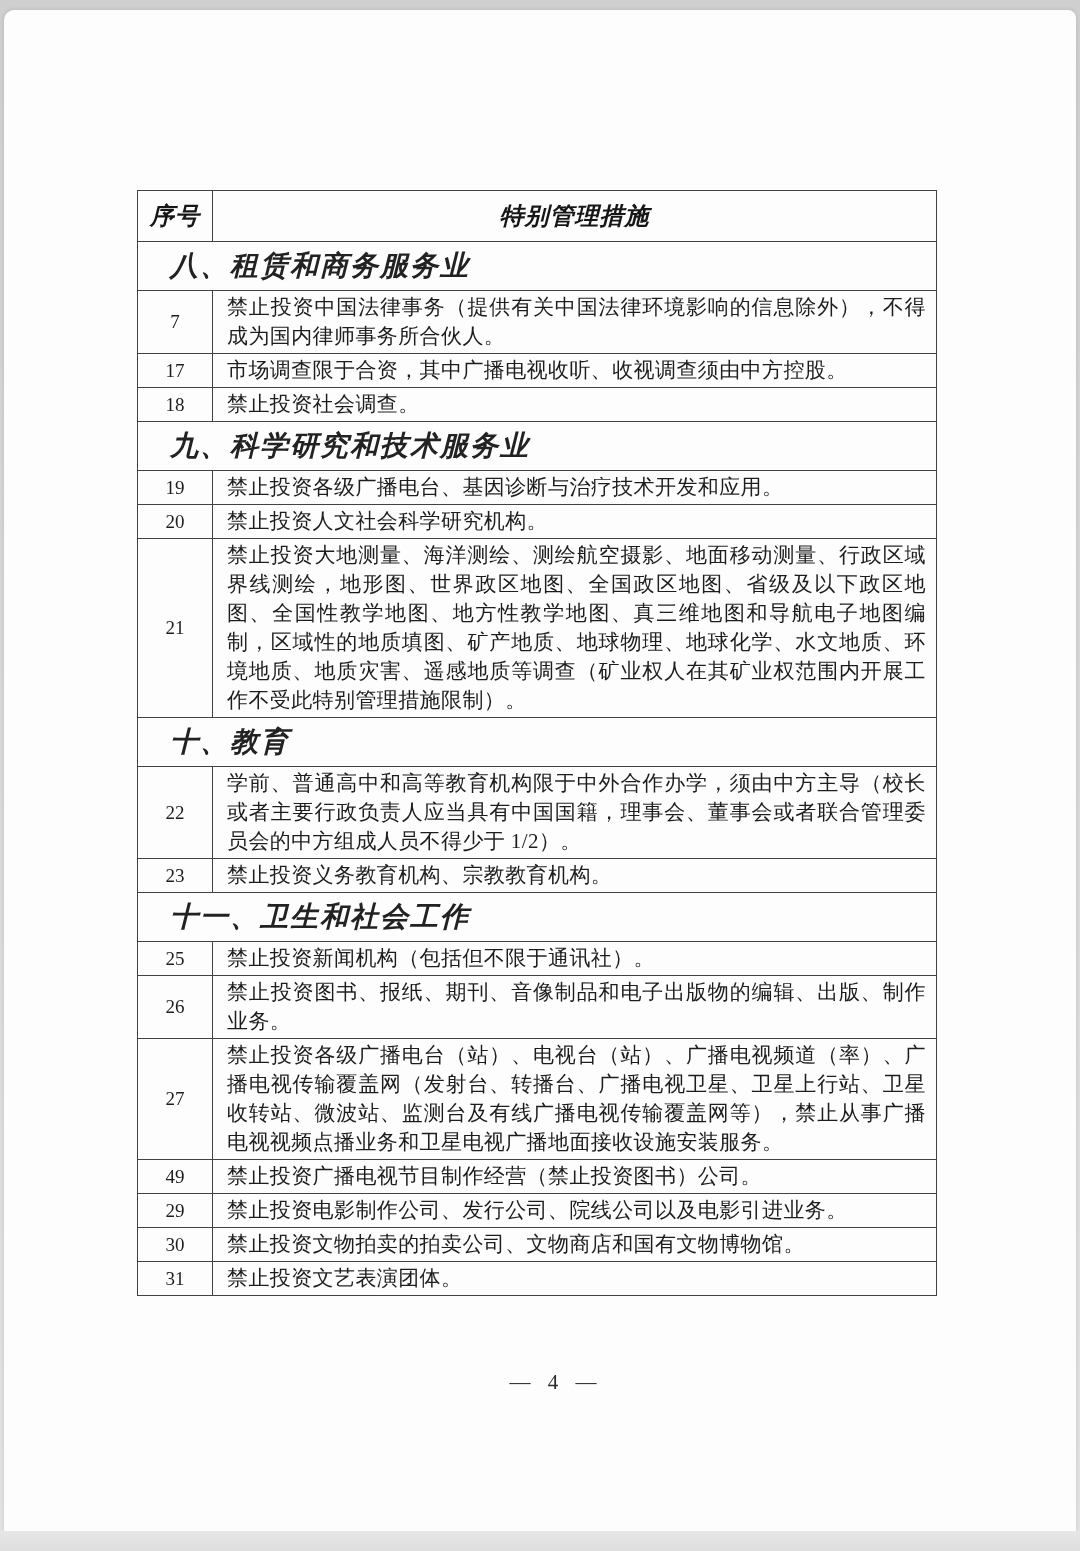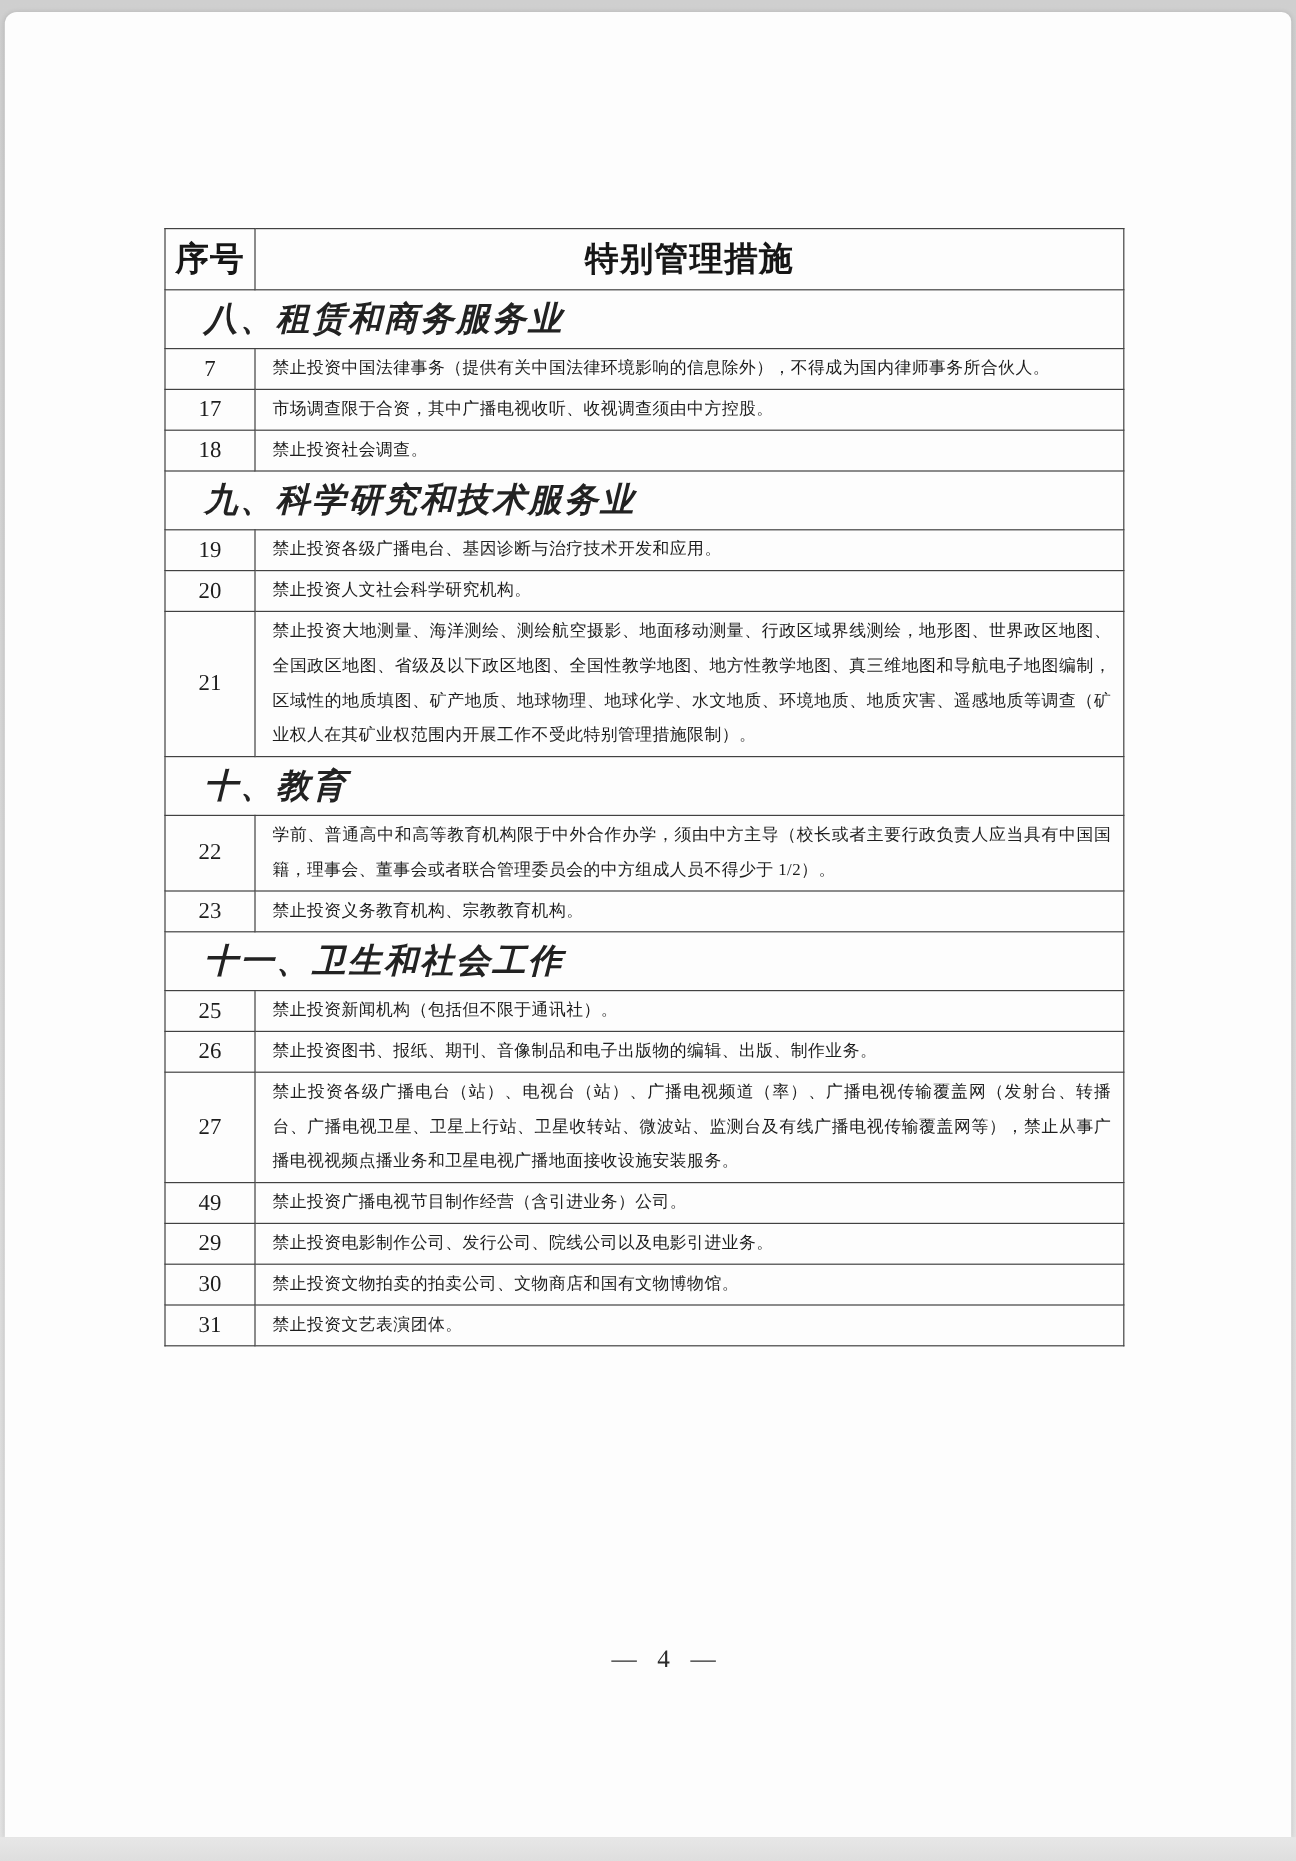--- a/index.html
+++ b/index.html
@@ -38,42 +38,43 @@
     table-layout: fixed;
     color: #1f1f1f;
   }
   .measures-table td, .measures-table th {
     border: 1px solid #424242;
     vertical-align: middle;
   }
   .col-no { width: 75px; }
   .header-row th {
     height: 48px;
-    font-size: 28px;
+    font-size: 24px;
     font-weight: bold;
     text-align: center;
     letter-spacing: 1px;
     color: #161616;
+    font-style: italic;
   }
   .section-cell {
     height: 46px;
     font-size: 28px;
     font-weight: bold;
     font-style: italic;     
     padding-left: 32px;
     letter-spacing: 2px;
     color: #222;
   }
   .no-cell {
     text-align: center;
     font-size: 19px;
     color: #1d1d1d;
   }
   .text-cell {
-    font-size: 14px;
+    font-size: 21px;
     line-height: 29px;
     padding: 2px 10px 2px 14px;
     text-align: justify;
     letter-spacing: 0.4px;
     color: #1d1d1d;
   }
   .page-footer {
     position: absolute;
     top: 1360px;
     left: 0;
@@ -162,21 +163,21 @@
           <tr>
             <td class="no-cell">26</td>
             <td class="text-cell">禁止投资图书、报纸、期刊、音像制品和电子出版物的编辑、出版、制作业务。</td>
           </tr>
           <tr>
             <td class="no-cell">27</td>
             <td class="text-cell">禁止投资各级广播电台（站）、电视台（站）、广播电视频道（率）、广播电视传输覆盖网（发射台、转播台、广播电视卫星、卫星上行站、卫星收转站、微波站、监测台及有线广播电视传输覆盖网等），禁止从事广播电视视频点播业务和卫星电视广播地面接收设施安装服务。</td>
           </tr>
           <tr>
             <td class="no-cell">49</td>
-            <td class="text-cell">禁止投资广播电视节目制作经营（含引进业务）公司。</td>
+            <td class="text-cell">禁止投资广播电视节目制作经营（禁止投资图书）公司。</td>
           </tr>
           <tr>
             <td class="no-cell">29</td>
             <td class="text-cell">禁止投资电影制作公司、发行公司、院线公司以及电影引进业务。</td>
           </tr>
           <tr>
             <td class="no-cell">30</td>
             <td class="text-cell">禁止投资文物拍卖的拍卖公司、文物商店和国有文物博物馆。</td>
           </tr>
           <tr>

